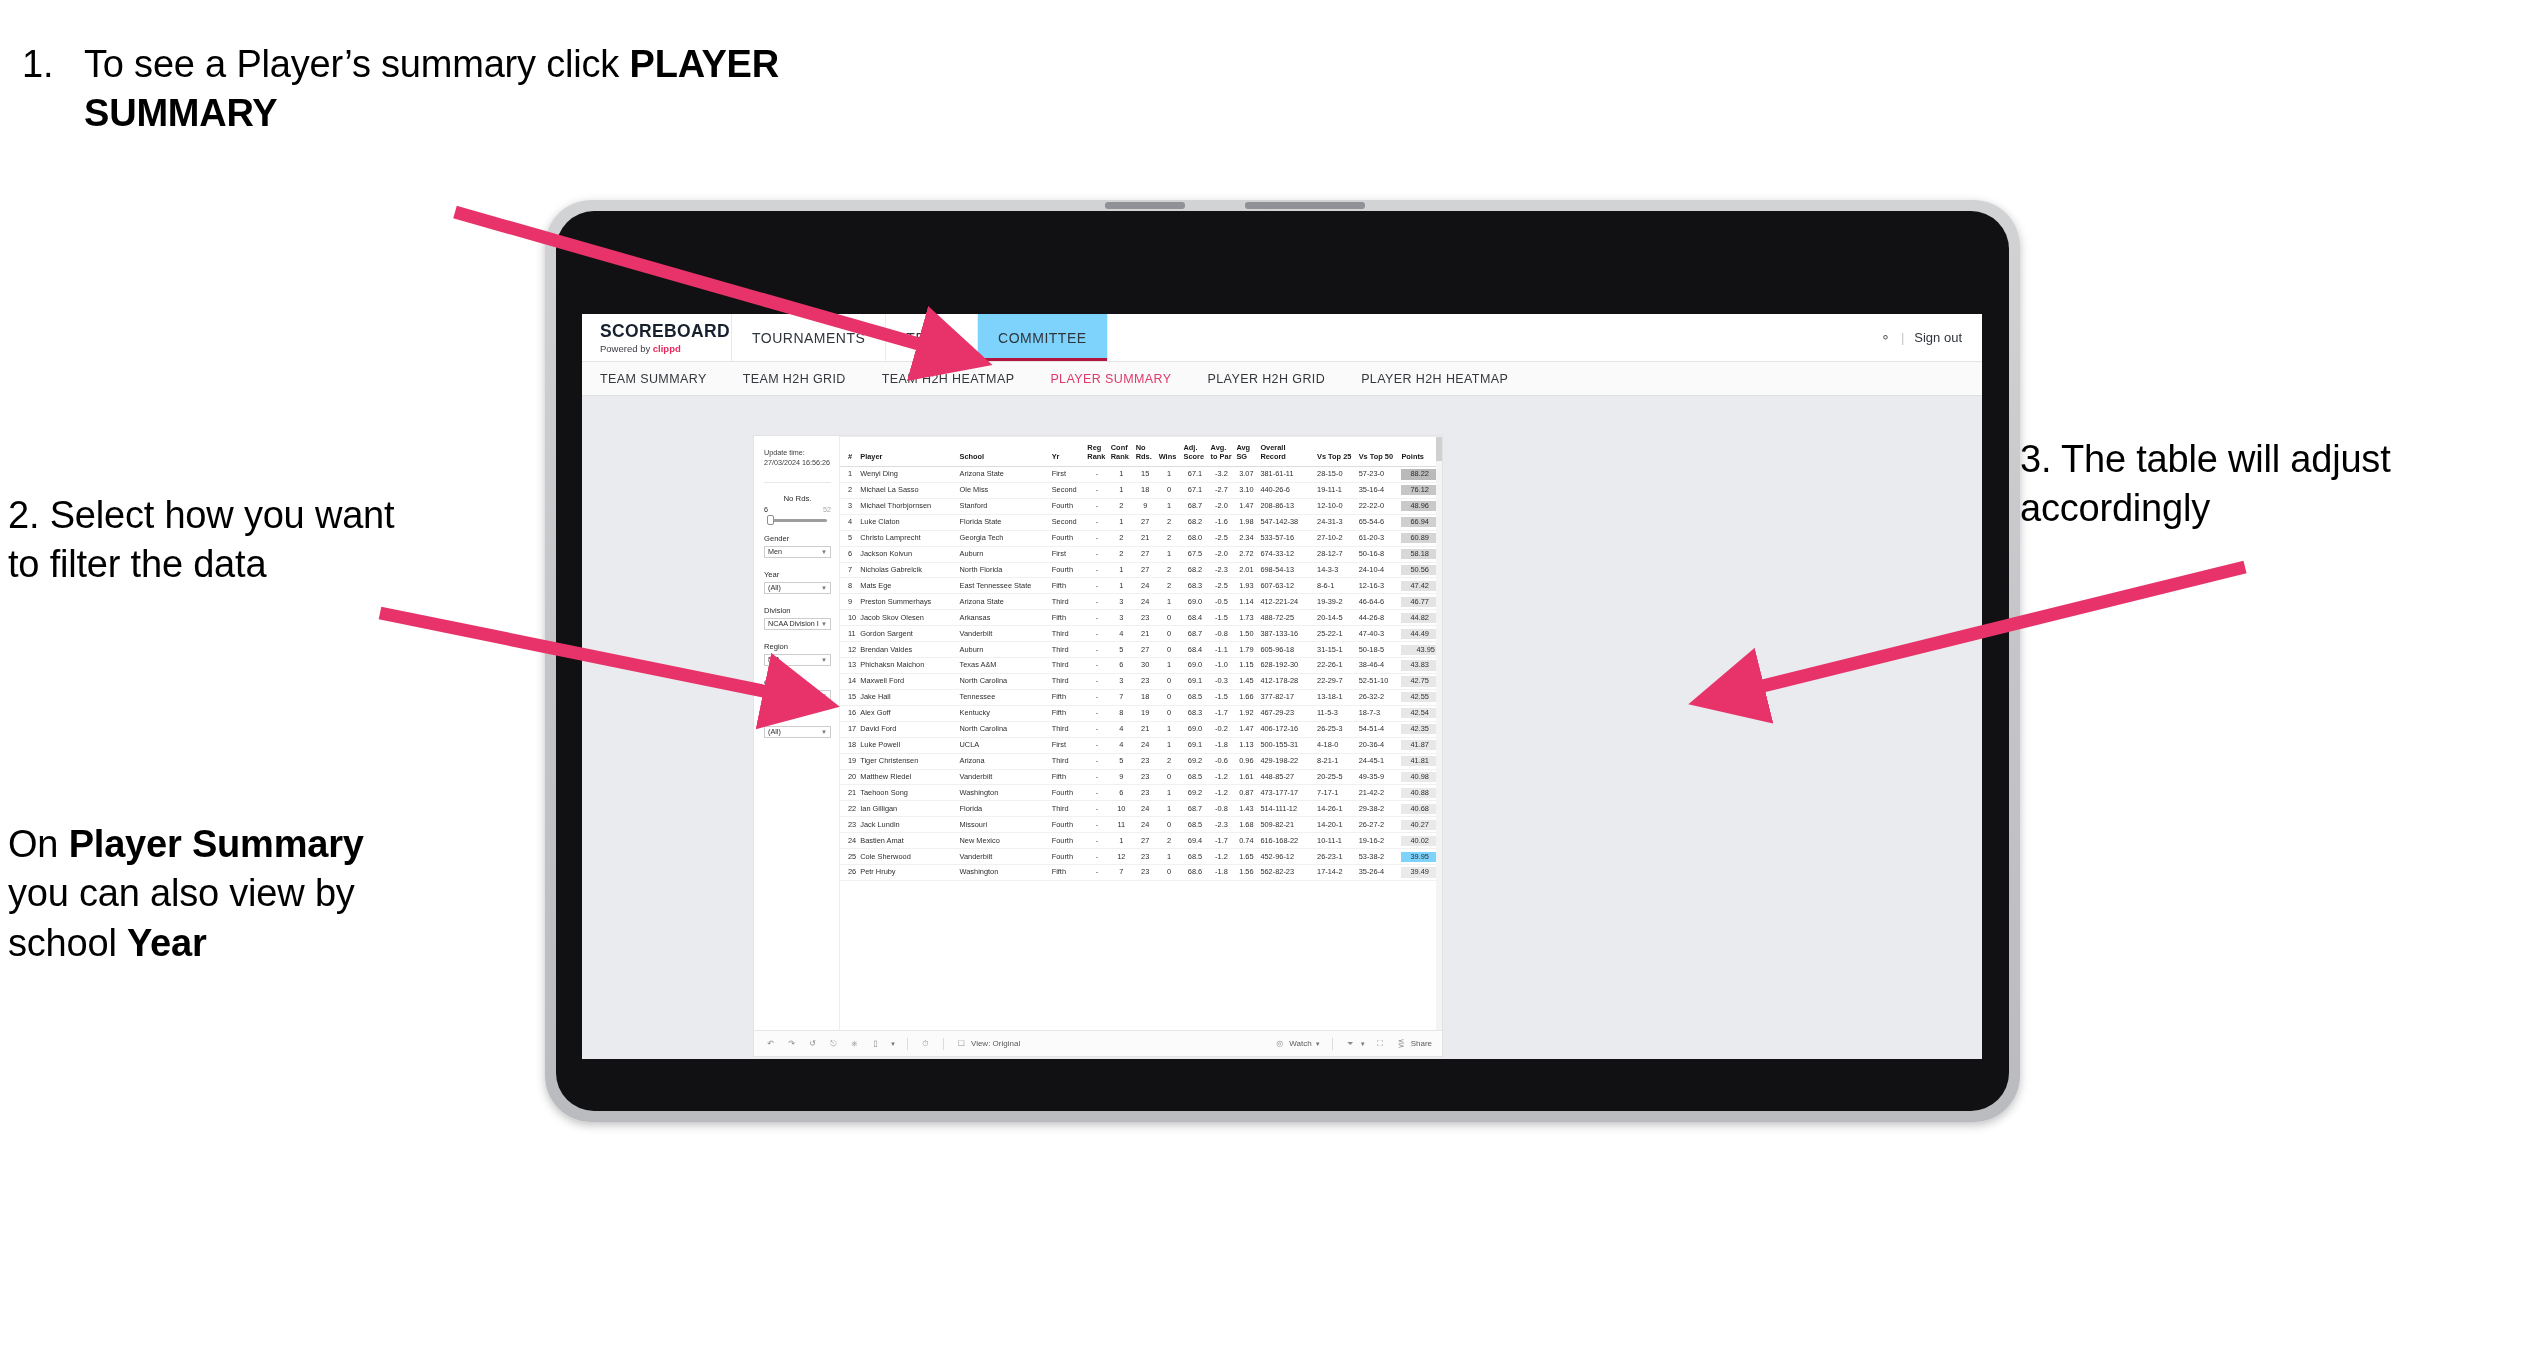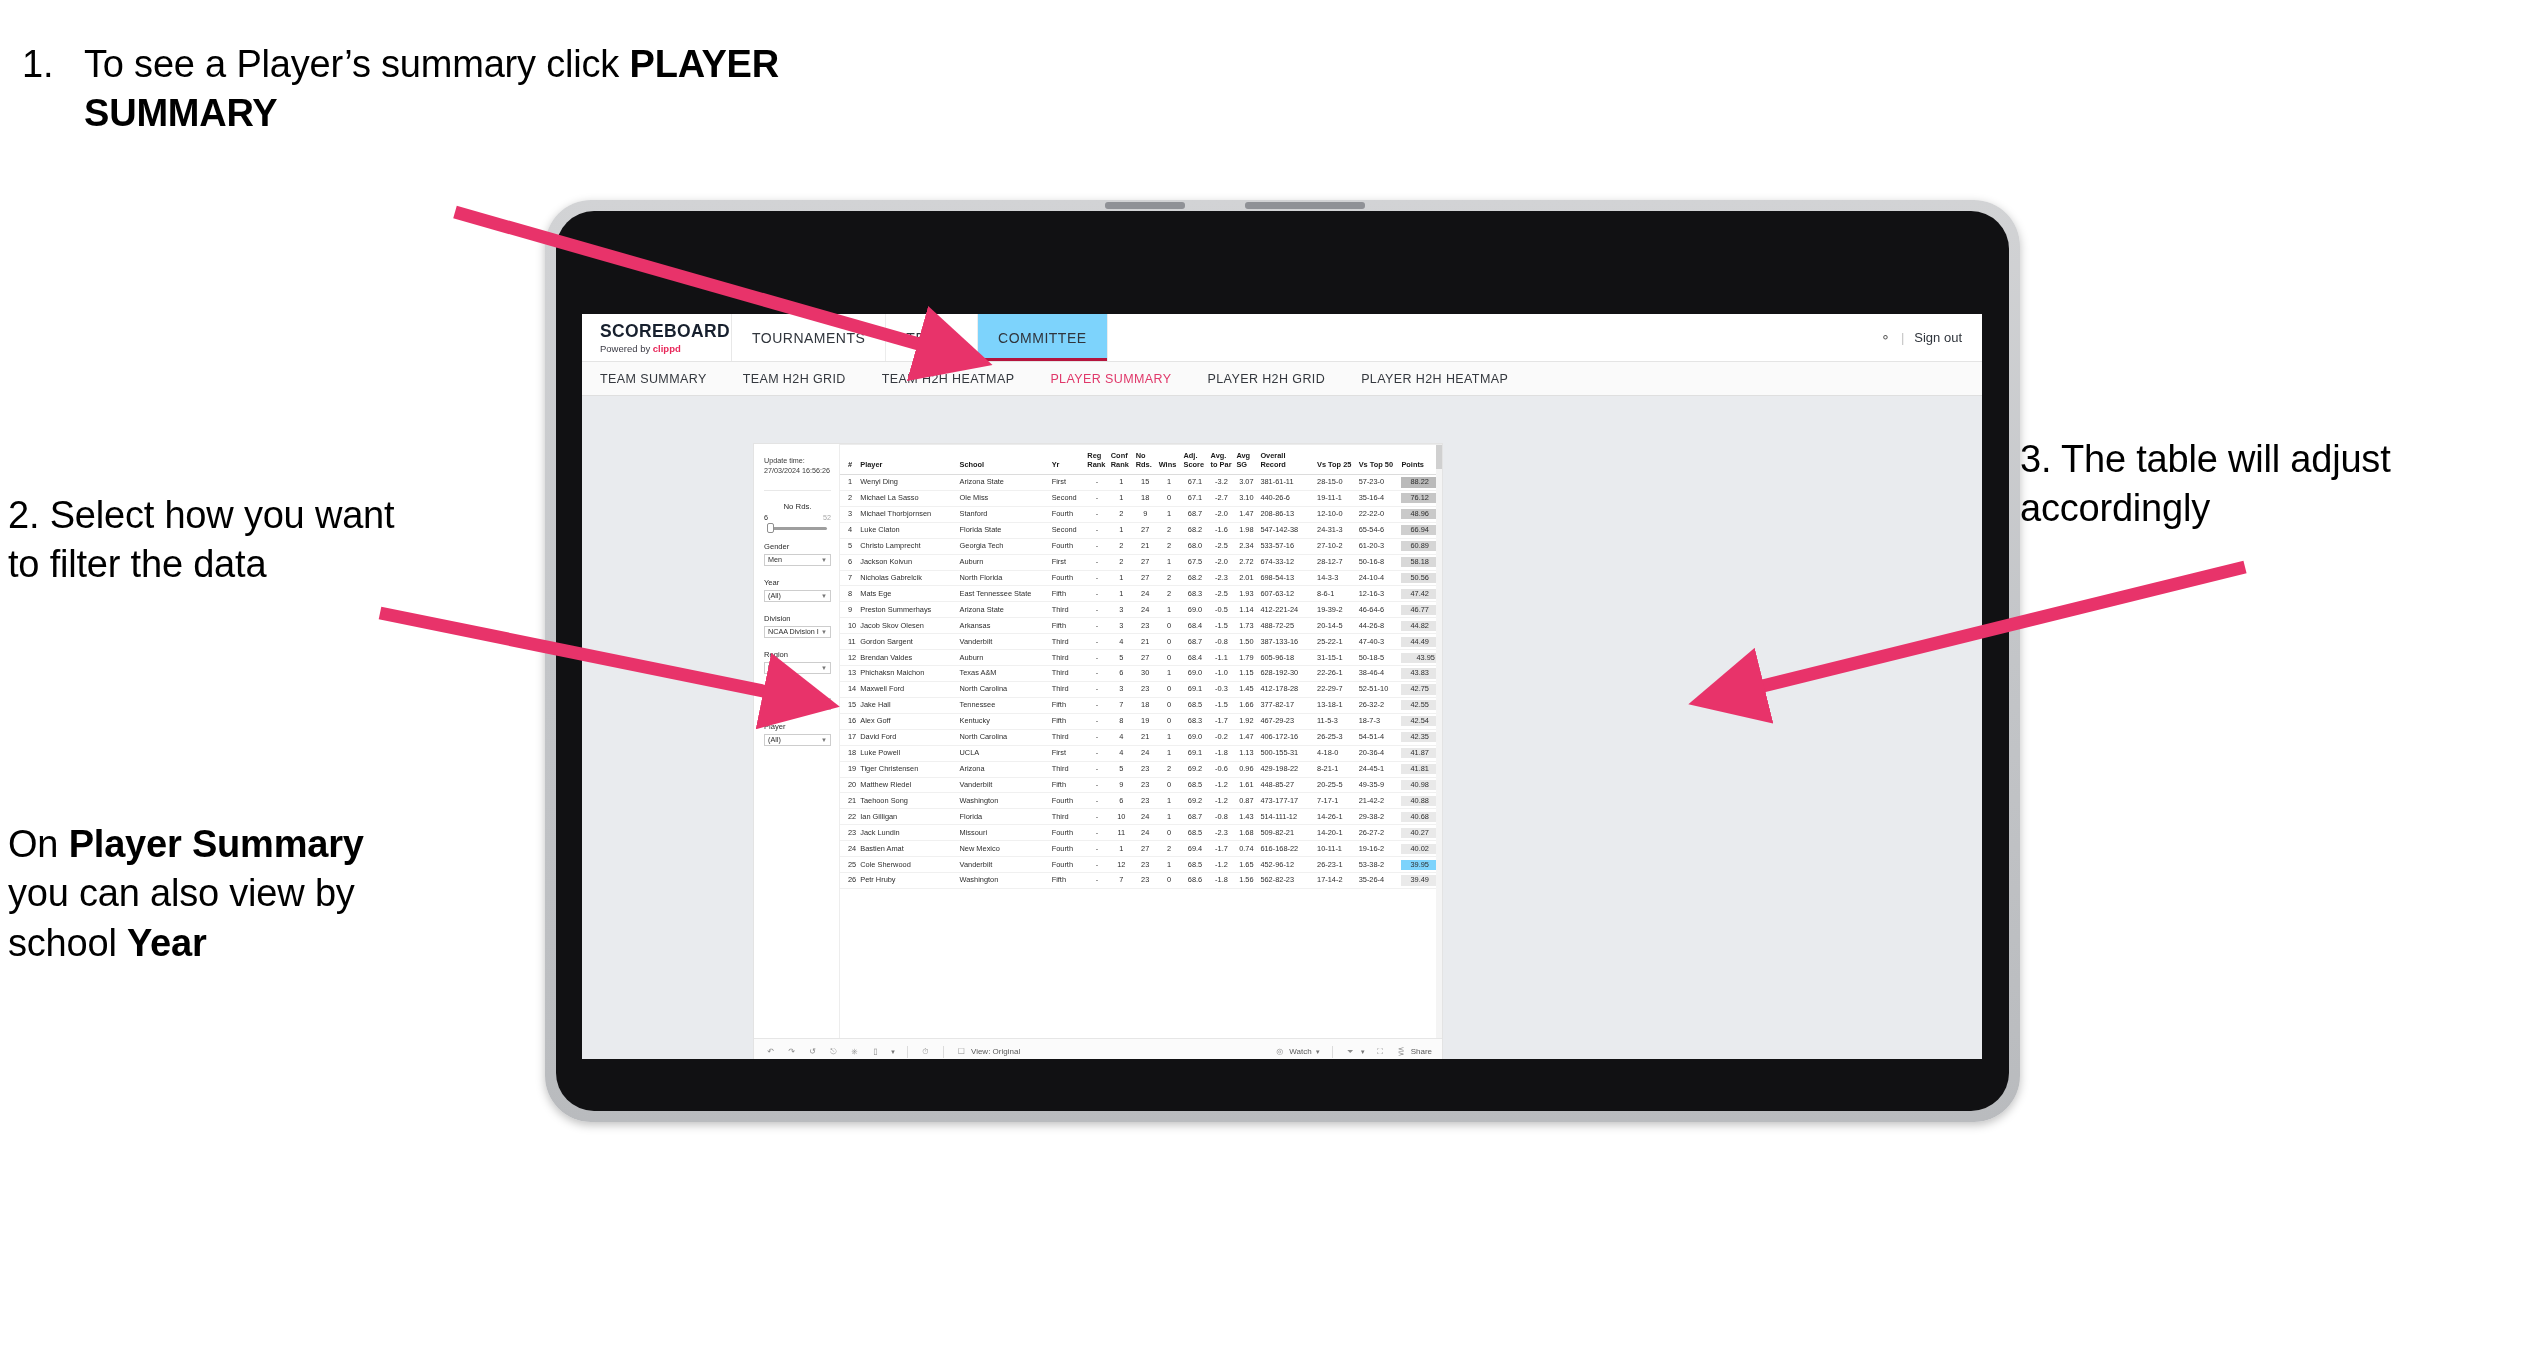--- a/index.html
+++ b/index.html
@@ -97,21 +97,21 @@
     padding: 0 22px 0 0; margin-right: 14px; white-space:nowrap;
   }
   .subtab.active { color:#e0386a; }
 
   
   #dashboard-bg {
     position:absolute; left:0; top:82px; right:0; bottom:0;
     background:#e9ebee;
   }
   #viz {
-    position:absolute; left: 172px; top: 48px;
+    position:absolute; left: 172px; top: 40px;
     width: 688px; height: 620px;
     background:#ffffff;
     box-shadow: 0 0 0 1px #e3e3e3;
     display:flex; flex-direction:column;
   }
   #viz-main { display:flex; flex:1; min-height:0; }
 
   
   #filters {
     width: 86px; border-right:1px solid #ededed;

